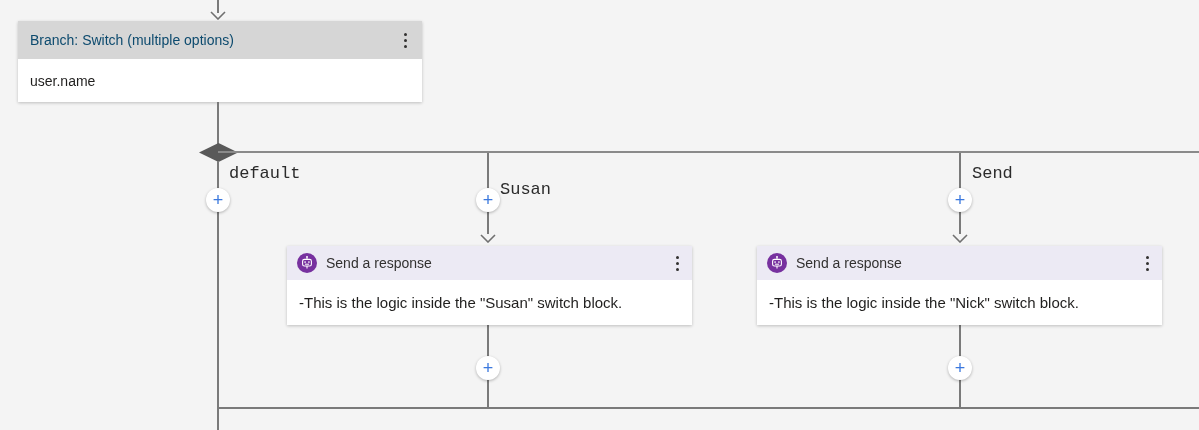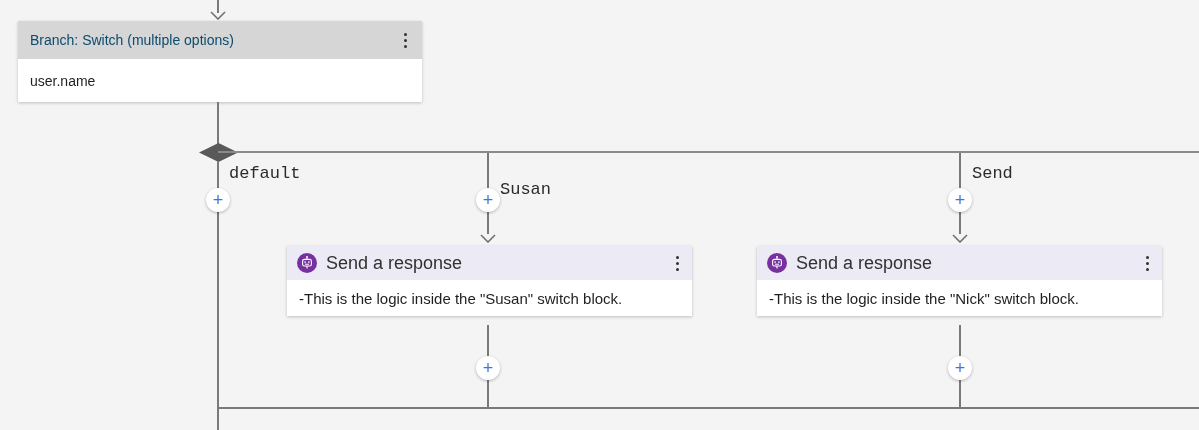--- a/index.html
+++ b/index.html
@@ -36,24 +36,24 @@
   .switch-node .node-body{
     height:43px;background:#fff;
     display:flex;align-items:center;padding:0 12px;
     font-size:14px;color:#201f1e;
   }
   
   .action-node{width:405px;top:246px;}
   .action-node .node-header{
     height:34px;background:#eceaf4;
     display:flex;align-items:center;gap:9px;padding:0 10px;
-    font-size:18px;color:#323130;
+    font-size:14px;color:#323130;
   }
   .action-node .node-body{
-    height:36px;background:#fff;
+    height:45px;background:#fff;
     display:flex;align-items:center;padding:0 12px;
     font-size:15px;color:#201f1e;
   }
   .action-susan{left:287px;}
   .action-nick{left:757px;}
   .bot-icon{width:20px;height:20px;flex:0 0 auto;}
   
   .kebab{
     margin-left:auto;display:flex;flex-direction:column;gap:3px;
     padding:4px 3px;cursor:pointer;

